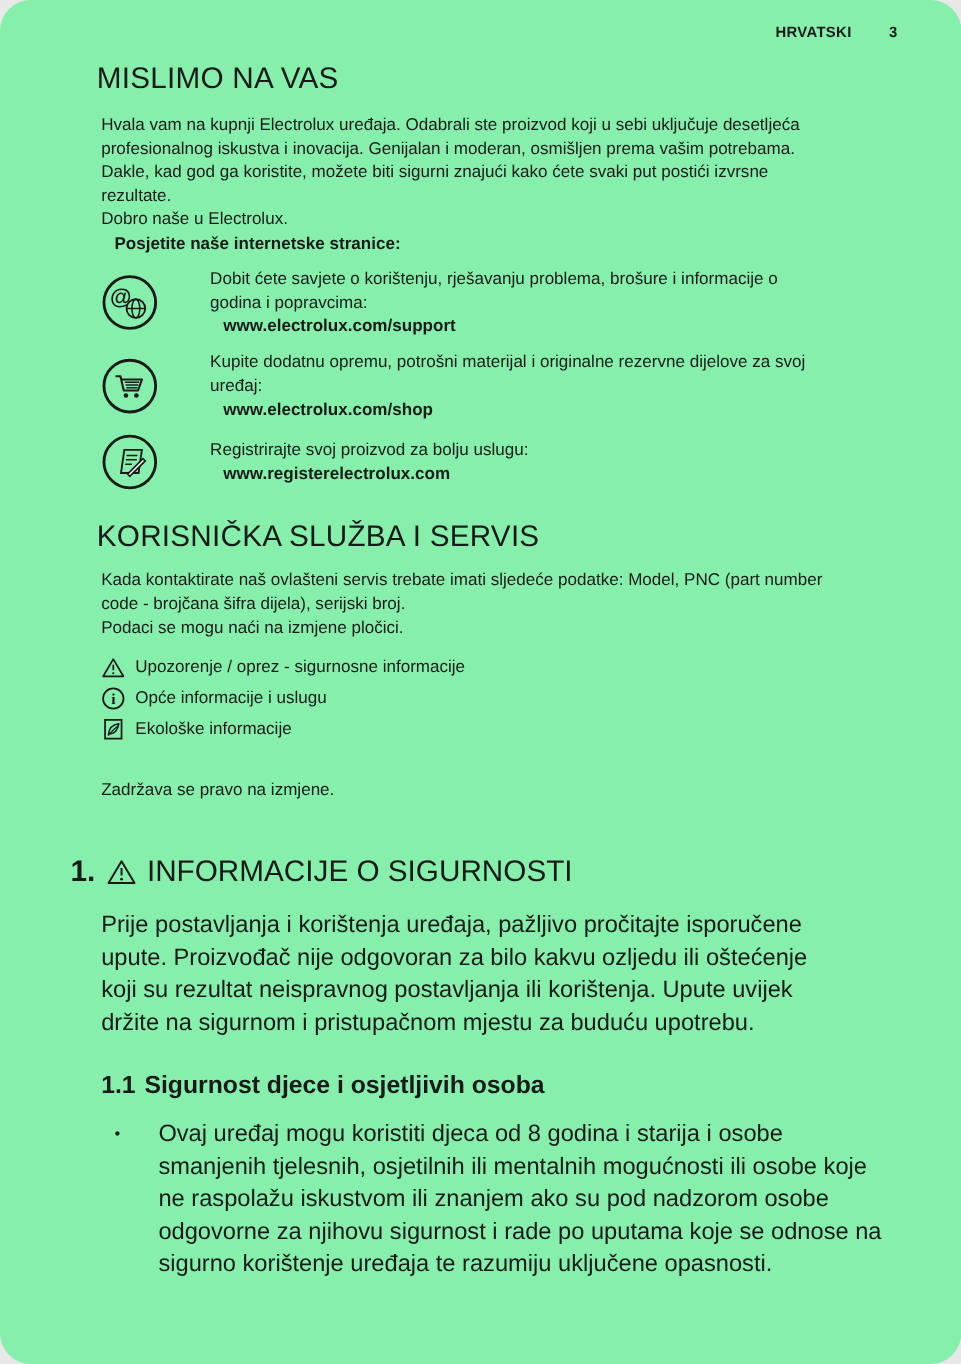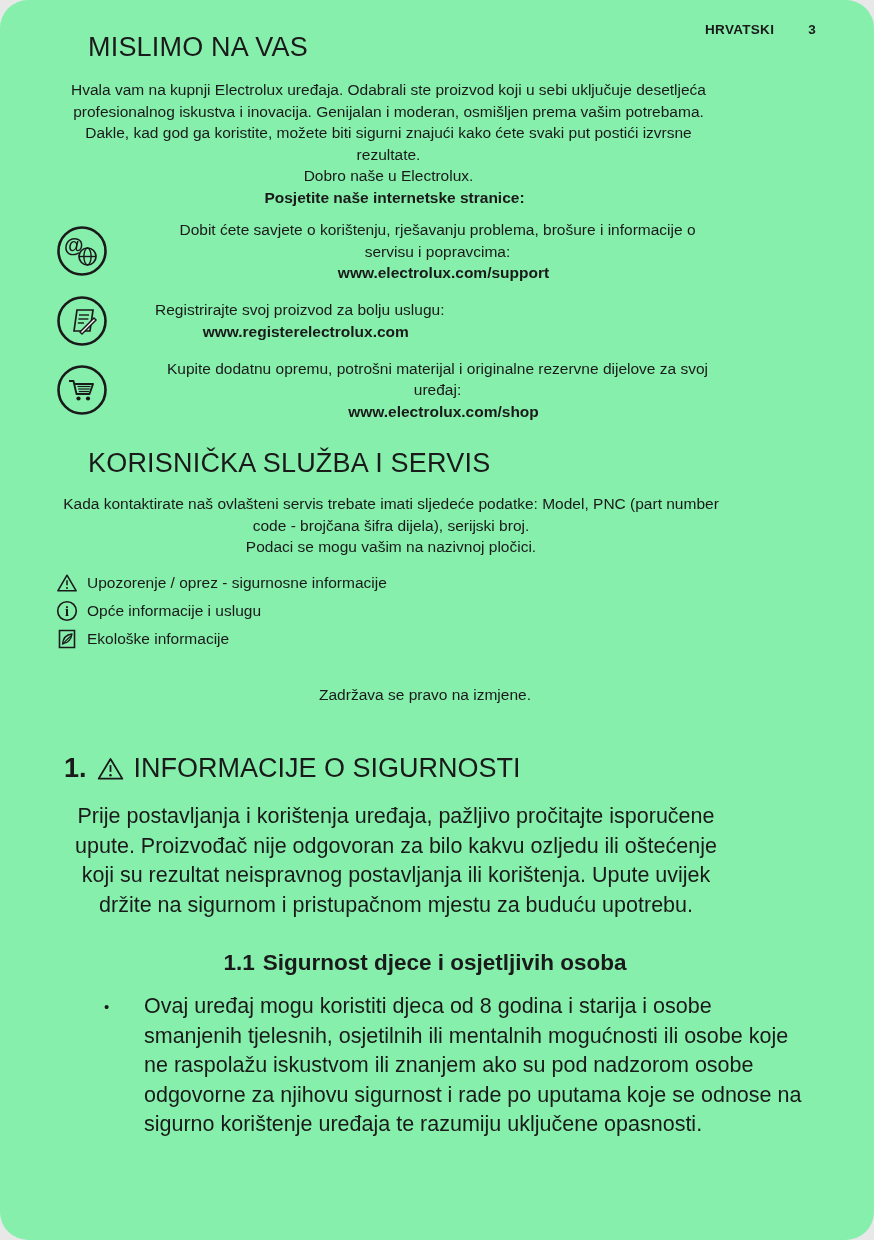--- a/index.html
+++ b/index.html
@@ -25,24 +25,24 @@
   }
   .page-header .lang { margin-right: 34px; }
 
   .h-large {
     font-size: 27px;
     font-weight: 400;
     margin: 0;
     padding-left: 88px;
     letter-spacing: 0.2px;
   }
-  .title-1 { padding-top: 32px; }
+  .title-1 { padding-top: 56px; }
   .title-2 { padding-top: 26px; }
 
-  .content { padding-left: 56px; padding-right: 80px; text-align: center; }
+  .content { padding-left: 92px; padding-right: 80px; }
 
   .body-text { font-size: 15.5px; line-height: 21.5px; margin: 0; }
   .bold { font-weight: bold; margin-left: 12px; }
 
   .intro-block { margin-top: 16px; max-width: 665px; }
 
   .web-rows { margin-top: 8px; }
   .web-row {
     display: flex;
     align-items: center;
@@ -142,39 +142,22 @@
         <span class="web-icon">
           <svg width="52" height="52" viewBox="0 0 52 52" fill="none" stroke="currentColor">
             <circle cx="26" cy="26" r="23.5" stroke-width="2.6"></circle>
             <text x="8" y="27" font-size="20" font-weight="bold" fill="currentColor" stroke="none" font-family="Liberation Sans, sans-serif">@</text>
             <circle cx="31.5" cy="31.5" r="8.5" stroke-width="1.7"></circle>
             <ellipse cx="31.5" cy="31.5" rx="3.6" ry="8.5" stroke-width="1.4"></ellipse>
             <line x1="23" y1="31.5" x2="40" y2="31.5" stroke-width="1.4"></line>
           </svg>
         </span>
         <div class="web-text">
-          <span>Dobit ćete savjete o korištenju, rješavanju problema, brošure i informacije o servisu i popravcima:</span><br>
+          <span>Dobit ćete savjete o korištenju, rješavanju problema, brošure i informacije o godina i popravcima:</span><br>
           <span class="bold">www.electrolux.com/support</span>
-        </div>
-      </div>
-
-      <div class="web-row">
-        <span class="web-icon">
-          <svg width="52" height="52" viewBox="0 0 52 52" fill="none" stroke="currentColor">
-            <circle cx="26" cy="26" r="23.5" stroke-width="2.6"></circle>
-            <path d="M18 36 L21 15 L37 15 L34 36 Z" stroke-width="1.7"></path>
-            <line x1="23" y1="20" x2="33" y2="20" stroke-width="1.4"></line>
-            <line x1="22.4" y1="24" x2="32.4" y2="24" stroke-width="1.4"></line>
-            <line x1="21.8" y1="28" x2="28" y2="28" stroke-width="1.4"></line>
-            <path d="M24 37 L38 23 L40 25 L26 39 Z" fill="#ffffff" stroke-width="1.5"></path>
-          </svg>
-        </span>
-        <div class="web-text">
-          <span>Registrirajte svoj proizvod za bolju uslugu:</span><br>
-          <span class="bold">www.registerelectrolux.com</span>
         </div>
       </div>
 
       <div class="web-row">
         <span class="web-icon">
           <svg width="52" height="52" viewBox="0 0 52 52" fill="none" stroke="currentColor">
             <circle cx="26" cy="26" r="23.5" stroke-width="2.6"></circle>
             <path d="M13 17 L17.5 17 L20.5 30 L33.5 30 L37 20 L18.5 20" stroke-width="1.9" stroke-linejoin="round"></path>
             <line x1="21.5" y1="22.5" x2="34.5" y2="22.5" stroke-width="1.2"></line>
             <line x1="22.2" y1="25" x2="33.8" y2="25" stroke-width="1.2"></line>
@@ -182,29 +165,46 @@
             <circle cx="22.5" cy="34.5" r="2.1" fill="currentColor" stroke="none"></circle>
             <circle cx="32" cy="34.5" r="2.1" fill="currentColor" stroke="none"></circle>
           </svg>
         </span>
         <div class="web-text">
           <span>Kupite dodatnu opremu, potrošni materijal i originalne rezervne dijelove za svoj uređaj:</span><br>
           <span class="bold">www.electrolux.com/shop</span>
         </div>
       </div>
 
+      <div class="web-row">
+        <span class="web-icon">
+          <svg width="52" height="52" viewBox="0 0 52 52" fill="none" stroke="currentColor">
+            <circle cx="26" cy="26" r="23.5" stroke-width="2.6"></circle>
+            <path d="M18 36 L21 15 L37 15 L34 36 Z" stroke-width="1.7"></path>
+            <line x1="23" y1="20" x2="33" y2="20" stroke-width="1.4"></line>
+            <line x1="22.4" y1="24" x2="32.4" y2="24" stroke-width="1.4"></line>
+            <line x1="21.8" y1="28" x2="28" y2="28" stroke-width="1.4"></line>
+            <path d="M24 37 L38 23 L40 25 L26 39 Z" fill="#ffffff" stroke-width="1.5"></path>
+          </svg>
+        </span>
+        <div class="web-text">
+          <span>Registrirajte svoj proizvod za bolju uslugu:</span><br>
+          <span class="bold">www.registerelectrolux.com</span>
+        </div>
+      </div>
+
     </div>
   </div>
 
   <h1 class="h-large title-2">KORISNIČKA SLUŽBA I SERVIS</h1>
 
   <div class="content">
     <div class="cs-block">
       <p class="body-text">Kada kontaktirate naš ovlašteni servis trebate imati sljedeće podatke: Model, PNC (part number code - brojčana šifra dijela), serijski broj.</p>
-      <p class="body-text">Podaci se mogu vašim na nazivnoj pločici.</p>
+      <p class="body-text">Podaci se mogu naći na izmjene pločici.</p>
     </div>
 
     <div class="legend">
 
       <div class="legend-row">
         <span class="legend-icon">
           <svg width="22" height="22" viewBox="0 0 24 24" fill="none" stroke="currentColor">
             <path d="M12 3.5 L22 20.5 L2 20.5 Z" stroke-width="1.7" stroke-linejoin="round"></path>
             <line x1="12" y1="9" x2="12" y2="14.5" stroke-width="1.7"></line>
             <circle cx="12" cy="17.5" r="1.1" fill="currentColor" stroke="none"></circle>

